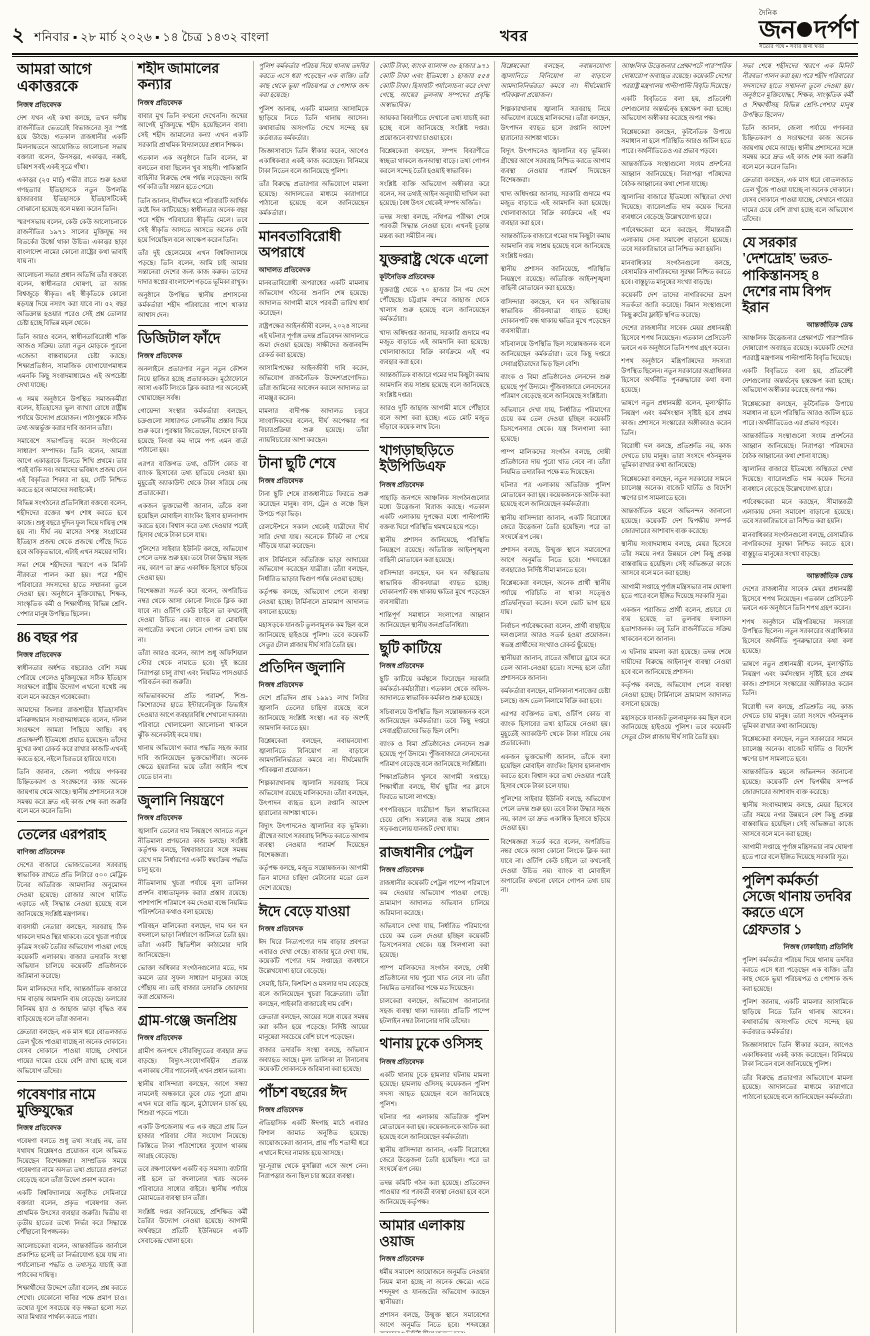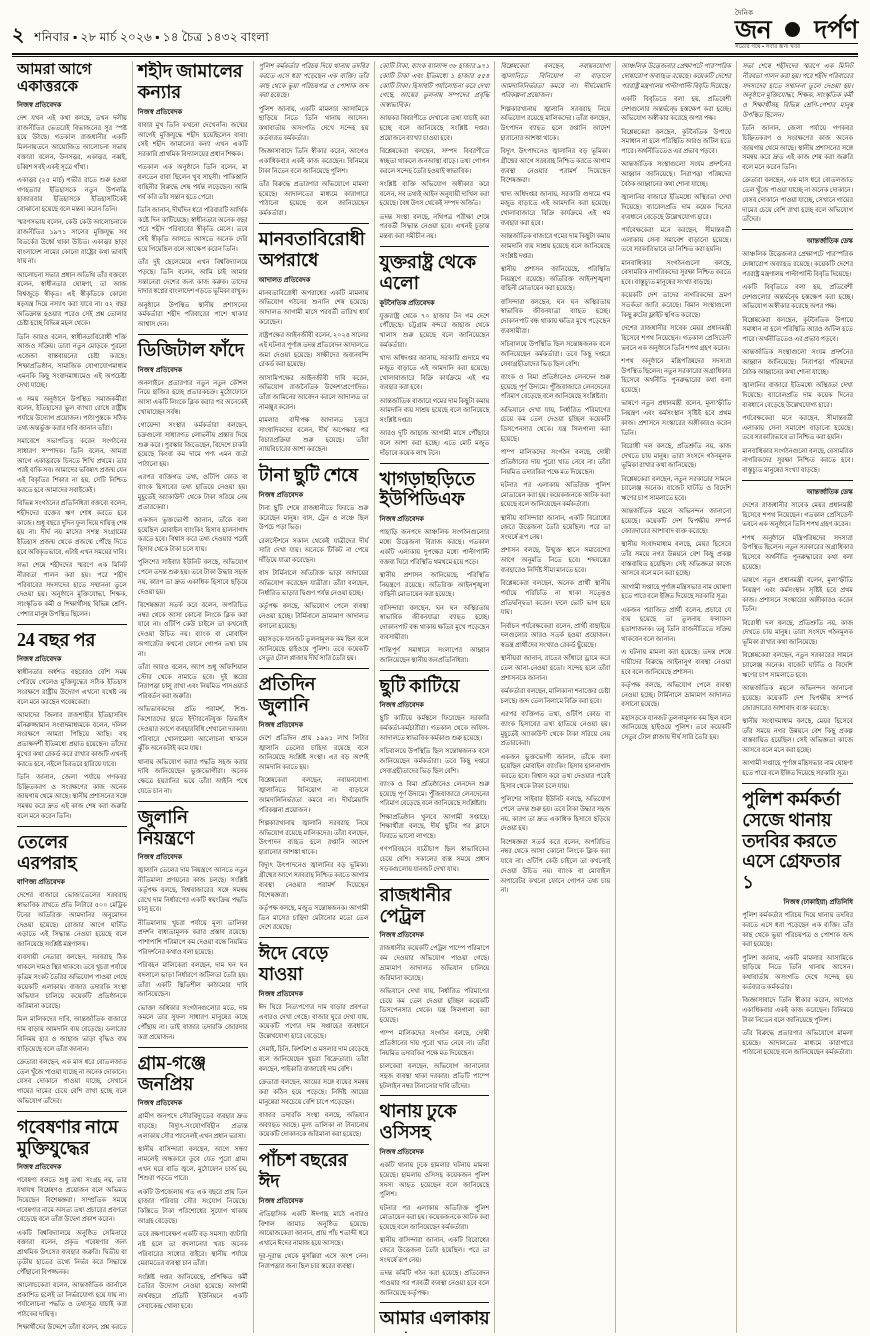--- a/index.html
+++ b/index.html
@@ -59,21 +59,21 @@
     margin-bottom: 1px;
   }
   .logo {
     font-size: 25px;
     font-weight: bold;
     letter-spacing: -.5px;
     line-height: .95;
     display: flex;
     align-items: center;
     justify-content: flex-end;
-    gap: 13px;
+    gap: 1px;
   }
   .logo .globe {
     display: inline-block;
     width: 15px; height: 15px;
     border-radius: 50%;
     background: #14110e;
     color: #fdfcf7;
     font-size: 9px;
     line-height: 15px;
     text-align: center;
@@ -102,21 +102,21 @@
     height: 1272px;
   }
   .col {
     padding: 0 5px;
     border-right: .6px solid #b9b3a6;
     overflow: hidden;
   }
   .col:last-child { border-right: none; }
 
   h2.hl {
-    font-size: 18px;
+    font-size: 14px;
     font-weight: bold;
     line-height: 1.16;
     margin: 0 0 3px 0;
     letter-spacing: -.2px;
   }
   h2.hl.big { font-size: 15px; }
   h2.hl.ctr { text-align: left; }
   .byline {
     font-size: 6.6px;
     font-weight: bold;
@@ -143,20 +143,21 @@
 </head>
 <body>
 
 <div class="page">
 
   <div class="masthead">
     <div class="mast-left">
       <span class="page-num">২</span>
       <span class="dateline">শনিবার ▪ ২৮ মার্চ ২০২৬ ▪ ১৪ চৈত্র ১৪৩২ বাংলা</span>
     </div>
+    <div class="mast-center">খবর</div>
     <div class="mast-right">
       <div class="kicker">দৈনিক</div>
       <div class="logo">
         <span>জন</span>
         <span class="globe"></span>
         <span>দর্পণ</span>
       </div>
       <div class="tag">সত্যের পথে ▪ সবার জন্য খবর</div>
     </div>
   </div>
@@ -173,21 +174,21 @@
         <p class="tx">স্মরণসভায় বলেন, কেউ কেউ আলোচনাকে রাজনীতির ১৯৭১ সালের মুক্তিযুদ্ধ সব বিতর্কের উর্ধ্বে থাকা উচিত। একাত্তর ছাড়া বাংলাদেশ নামের কোনো রাষ্ট্রের কথা ভাবাই যায় না।</p>
         <p class="tx">আলোচনা সভার প্রধান অতিথি তাঁর বক্তব্যে বলেন, স্বাধীনতার ঘোষণা, তা আজ বিশ্বজুড়ে স্বীকৃত। এই স্বীকৃতিকে কোনো ষড়যন্ত্র দিয়ে নস্যাৎ করা যাবে না। ৫২ বছর অতিক্রান্ত হওয়ার পরেও সেই প্রশ্ন তোলার চেষ্টা হচ্ছে বিভিন্ন মহল থেকে।</p>
         <p class="tx">তিনি আরও বলেন, স্বাধীনতাবিরোধী শক্তি আজও সক্রিয়। তারা নতুন মোড়কে পুরনো এজেন্ডা বাস্তবায়নের চেষ্টা করছে। শিক্ষাপ্রতিষ্ঠান, সামাজিক যোগাযোগমাধ্যম এমনকি কিছু সংবাদমাধ্যমেও এই অপচেষ্টা দেখা যাচ্ছে।</p>
         <p class="tx">এ সময় অনুষ্ঠানে উপস্থিত সমাজকর্মীরা বলেন, ইতিহাসের ভুল ব্যাখ্যা রোধে রাষ্ট্রীয় পর্যায়ে উদ্যোগ প্রয়োজন। পাঠ্যপুস্তকে সঠিক তথ্য অন্তর্ভুক্ত করার দাবি জানান তাঁরা।</p>
         <p class="tx">সমাবেশে সভাপতিত্ব করেন সংগঠনের সাধারণ সম্পাদক। তিনি বলেন, আমরা আগে একাত্তরকে চিনতে শিখি প্রথমে। তার পরই বাকি সব। আমাদের ভবিষ্যৎ প্রজন্ম যেন এই বিকৃতির শিকার না হয়, সেটি নিশ্চিত করতে হবে আমাদের সবাইকেই।</p>
         <p class="tx">বিভিন্ন সংগঠনের প্রতিনিধিরা বক্তব্যে বলেন, শহীদদের রক্তের ঋণ শোধ করতে হবে কাজে। শুধু বছরে দুদিন ফুল দিয়ে দায়িত্ব শেষ হয় না। দীর্ঘ নয় মাসের সশস্ত্র সংগ্রামের ইতিহাস প্রজন্ম থেকে প্রজন্মে পৌঁছে দিতে হবে অবিকৃতভাবে, এটাই এখন সময়ের দাবি।</p>
         <p class="tx">সভা শেষে শহীদদের স্মরণে এক মিনিট নীরবতা পালন করা হয়। পরে শহীদ পরিবারের সদস্যদের হাতে সম্মাননা তুলে দেওয়া হয়। অনুষ্ঠানে মুক্তিযোদ্ধা, শিক্ষক, সাংস্কৃতিক কর্মী ও শিক্ষার্থীসহ বিভিন্ন শ্রেণি-পেশার মানুষ উপস্থিত ছিলেন।</p>
       </article>
       <div class="sep"></div>
       <article>
-        <h2 class="hl">24 বছর পর</h2>
+        <h2 class="hl">86 বছর পর</h2>
         <div class="byline">নিজস্ব প্রতিবেদক</div>
         <p class="tx">স্বাধীনতার অর্ধশত বছরেরও বেশি সময় পেরিয়ে গেলেও মুক্তিযুদ্ধের সঠিক ইতিহাস সংরক্ষণে রাষ্ট্রীয় উদ্যোগ এখনো যথেষ্ট নয় বলে মনে করছেন গবেষকেরা।</p>
         <p class="tx">আমাদের জিলার রাজশাহীর ইতিহাসবিদ মনিরুজ্জামান সংবাদমাধ্যমকে বলেন, দলিল সংরক্ষণে আমরা পিছিয়ে আছি। বহু প্রত্যক্ষদর্শী ইতিমধ্যে প্রয়াত হয়েছেন। তাঁদের মুখের কথা রেকর্ড করে রাখার কাজটি এখনই করতে হবে, নইলে চিরতরে হারিয়ে যাবে।</p>
         <p class="tx">তিনি জানান, জেলা পর্যায়ে গণকবর চিহ্নিতকরণ ও সংরক্ষণের কাজ অনেক জায়গায় থেমে আছে। স্থানীয় প্রশাসনের সঙ্গে সমন্বয় করে দ্রুত এই কাজ শেষ করা জরুরি বলে মনে করেন তিনি।</p>
       </article>
       <div class="sep"></div>
       <article>
         <h2 class="hl ctr">তেলের এরপরাহ</h2>
         <div class="byline">বাণিজ্য প্রতিবেদক</div>
         <p class="tx">দেশের বাজারে ভোজ্যতেলের সরবরাহ স্বাভাবিক রাখতে প্রতি লিটারে ৫০০ মেট্রিক টনের অতিরিক্ত আমদানির অনুমোদন দেওয়া হয়েছে। রোজার আগে ঘাটতি এড়াতে এই সিদ্ধান্ত নেওয়া হয়েছে বলে জানিয়েছে সংশ্লিষ্ট মন্ত্রণালয়।</p>
@@ -415,20 +416,21 @@
       <p class="tx">কর্তৃপক্ষ বলছে, অভিযোগ পেলে ব্যবস্থা নেওয়া হচ্ছে। টার্মিনালে ভ্রাম্যমাণ আদালত বসানো হয়েছে।</p>
       <p class="tx">মহাসড়কে যানজট তুলনামূলক কম ছিল বলে জানিয়েছে হাইওয়ে পুলিশ। তবে কয়েকটি সেতুর টোল প্লাজায় দীর্ঘ সারি তৈরি হয়।</p>
     </div>
 
     <div class="col">
       <p class="tx contin">সভা শেষে শহীদদের স্মরণে এক মিনিট নীরবতা পালন করা হয়। পরে শহীদ পরিবারের সদস্যদের হাতে সম্মাননা তুলে দেওয়া হয়। অনুষ্ঠানে মুক্তিযোদ্ধা, শিক্ষক, সাংস্কৃতিক কর্মী ও শিক্ষার্থীসহ বিভিন্ন শ্রেণি-পেশার মানুষ উপস্থিত ছিলেন।</p>
       <p class="tx">তিনি জানান, জেলা পর্যায়ে গণকবর চিহ্নিতকরণ ও সংরক্ষণের কাজ অনেক জায়গায় থেমে আছে। স্থানীয় প্রশাসনের সঙ্গে সমন্বয় করে দ্রুত এই কাজ শেষ করা জরুরি বলে মনে করেন তিনি।</p>
       <p class="tx">ক্রেতারা বলছেন, এক মাস ধরে বোতলজাত তেল খুঁজে পাওয়া যাচ্ছে না অনেক দোকানে। যেসব দোকানে পাওয়া যাচ্ছে, সেখানে গায়ের দামের চেয়ে বেশি রাখা হচ্ছে বলে অভিযোগ তাঁদের।</p>
       <div class="sep thick"></div>
       <article>
+        <h2 class="hl">যে সরকার 'দেশদ্রোহ' ভরত-পাকিস্তানসহ ৪ দেশের নাম বিপদ ইরান</h2>
         <div class="byline r">আন্তর্জাতিক ডেস্ক</div>
         <p class="tx">আঞ্চলিক উত্তেজনার প্রেক্ষাপটে পারস্পরিক দোষারোপ অব্যাহত রয়েছে। কয়েকটি দেশের পররাষ্ট্র মন্ত্রণালয় পাল্টাপাল্টি বিবৃতি দিয়েছে।</p>
         <p class="tx">একটি বিবৃতিতে বলা হয়, প্রতিবেশী দেশগুলোর অন্তর্দ্বন্দ্বে হস্তক্ষেপ করা হচ্ছে। অভিযোগ অস্বীকার করেছে অপর পক্ষ।</p>
         <p class="tx">বিশ্লেষকেরা বলছেন, কূটনৈতিক উপায়ে সমাধান না হলে পরিস্থিতি আরও জটিল হতে পারে। অর্থনীতিতেও এর প্রভাব পড়বে।</p>
         <p class="tx">আন্তর্জাতিক সংস্থাগুলো সংযম প্রদর্শনের আহ্বান জানিয়েছে। নিরাপত্তা পরিষদের বৈঠক আহ্বানের কথা শোনা যাচ্ছে।</p>
         <p class="tx">জ্বালানির বাজারে ইতিমধ্যে অস্থিরতা দেখা দিয়েছে। ব্যারেলপ্রতি দাম কয়েক দিনের ব্যবধানে বেড়েছে উল্লেখযোগ্য হারে।</p>
         <p class="tx">পর্যবেক্ষকেরা মনে করছেন, সীমান্তবর্তী এলাকায় সেনা সমাবেশ বাড়ানো হয়েছে। তবে সরকারিভাবে তা নিশ্চিত করা হয়নি।</p>
         <p class="tx">মানবাধিকার সংগঠনগুলো বলছে, বেসামরিক নাগরিকদের সুরক্ষা নিশ্চিত করতে হবে। বাস্তুচ্যুত মানুষের সংখ্যা বাড়ছে।</p>
       </article>
       <div class="sep"></div>

